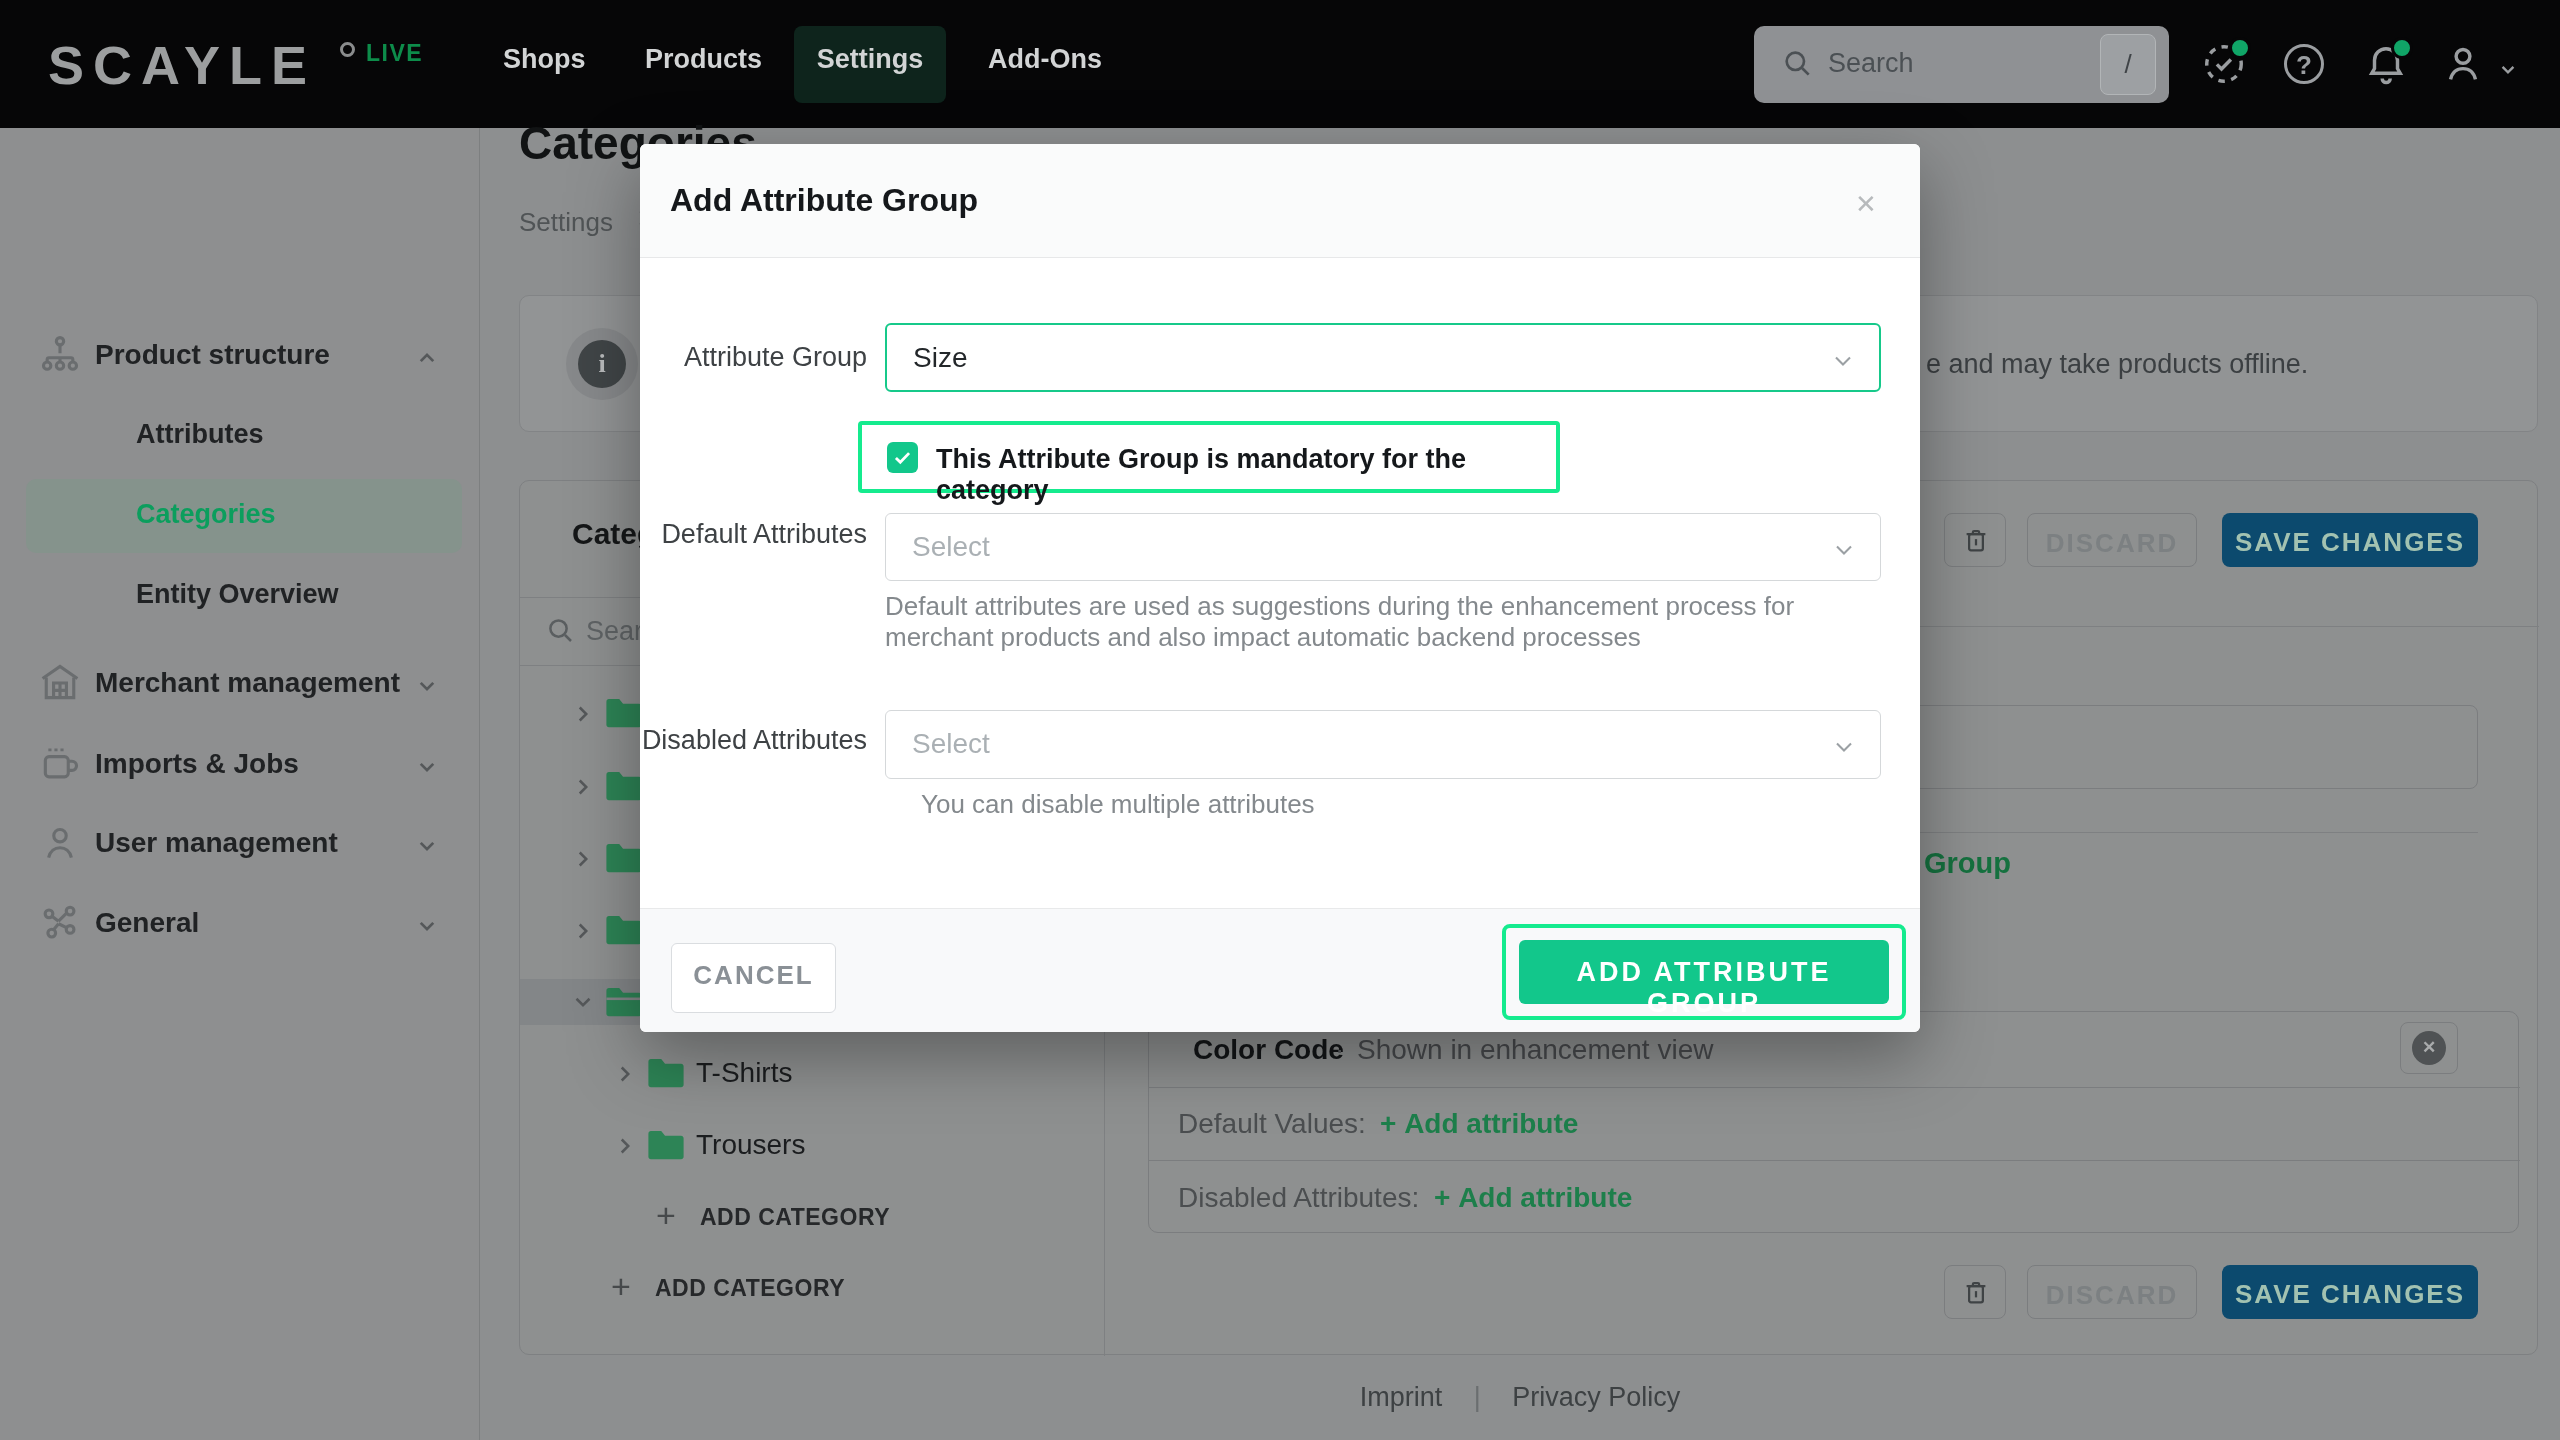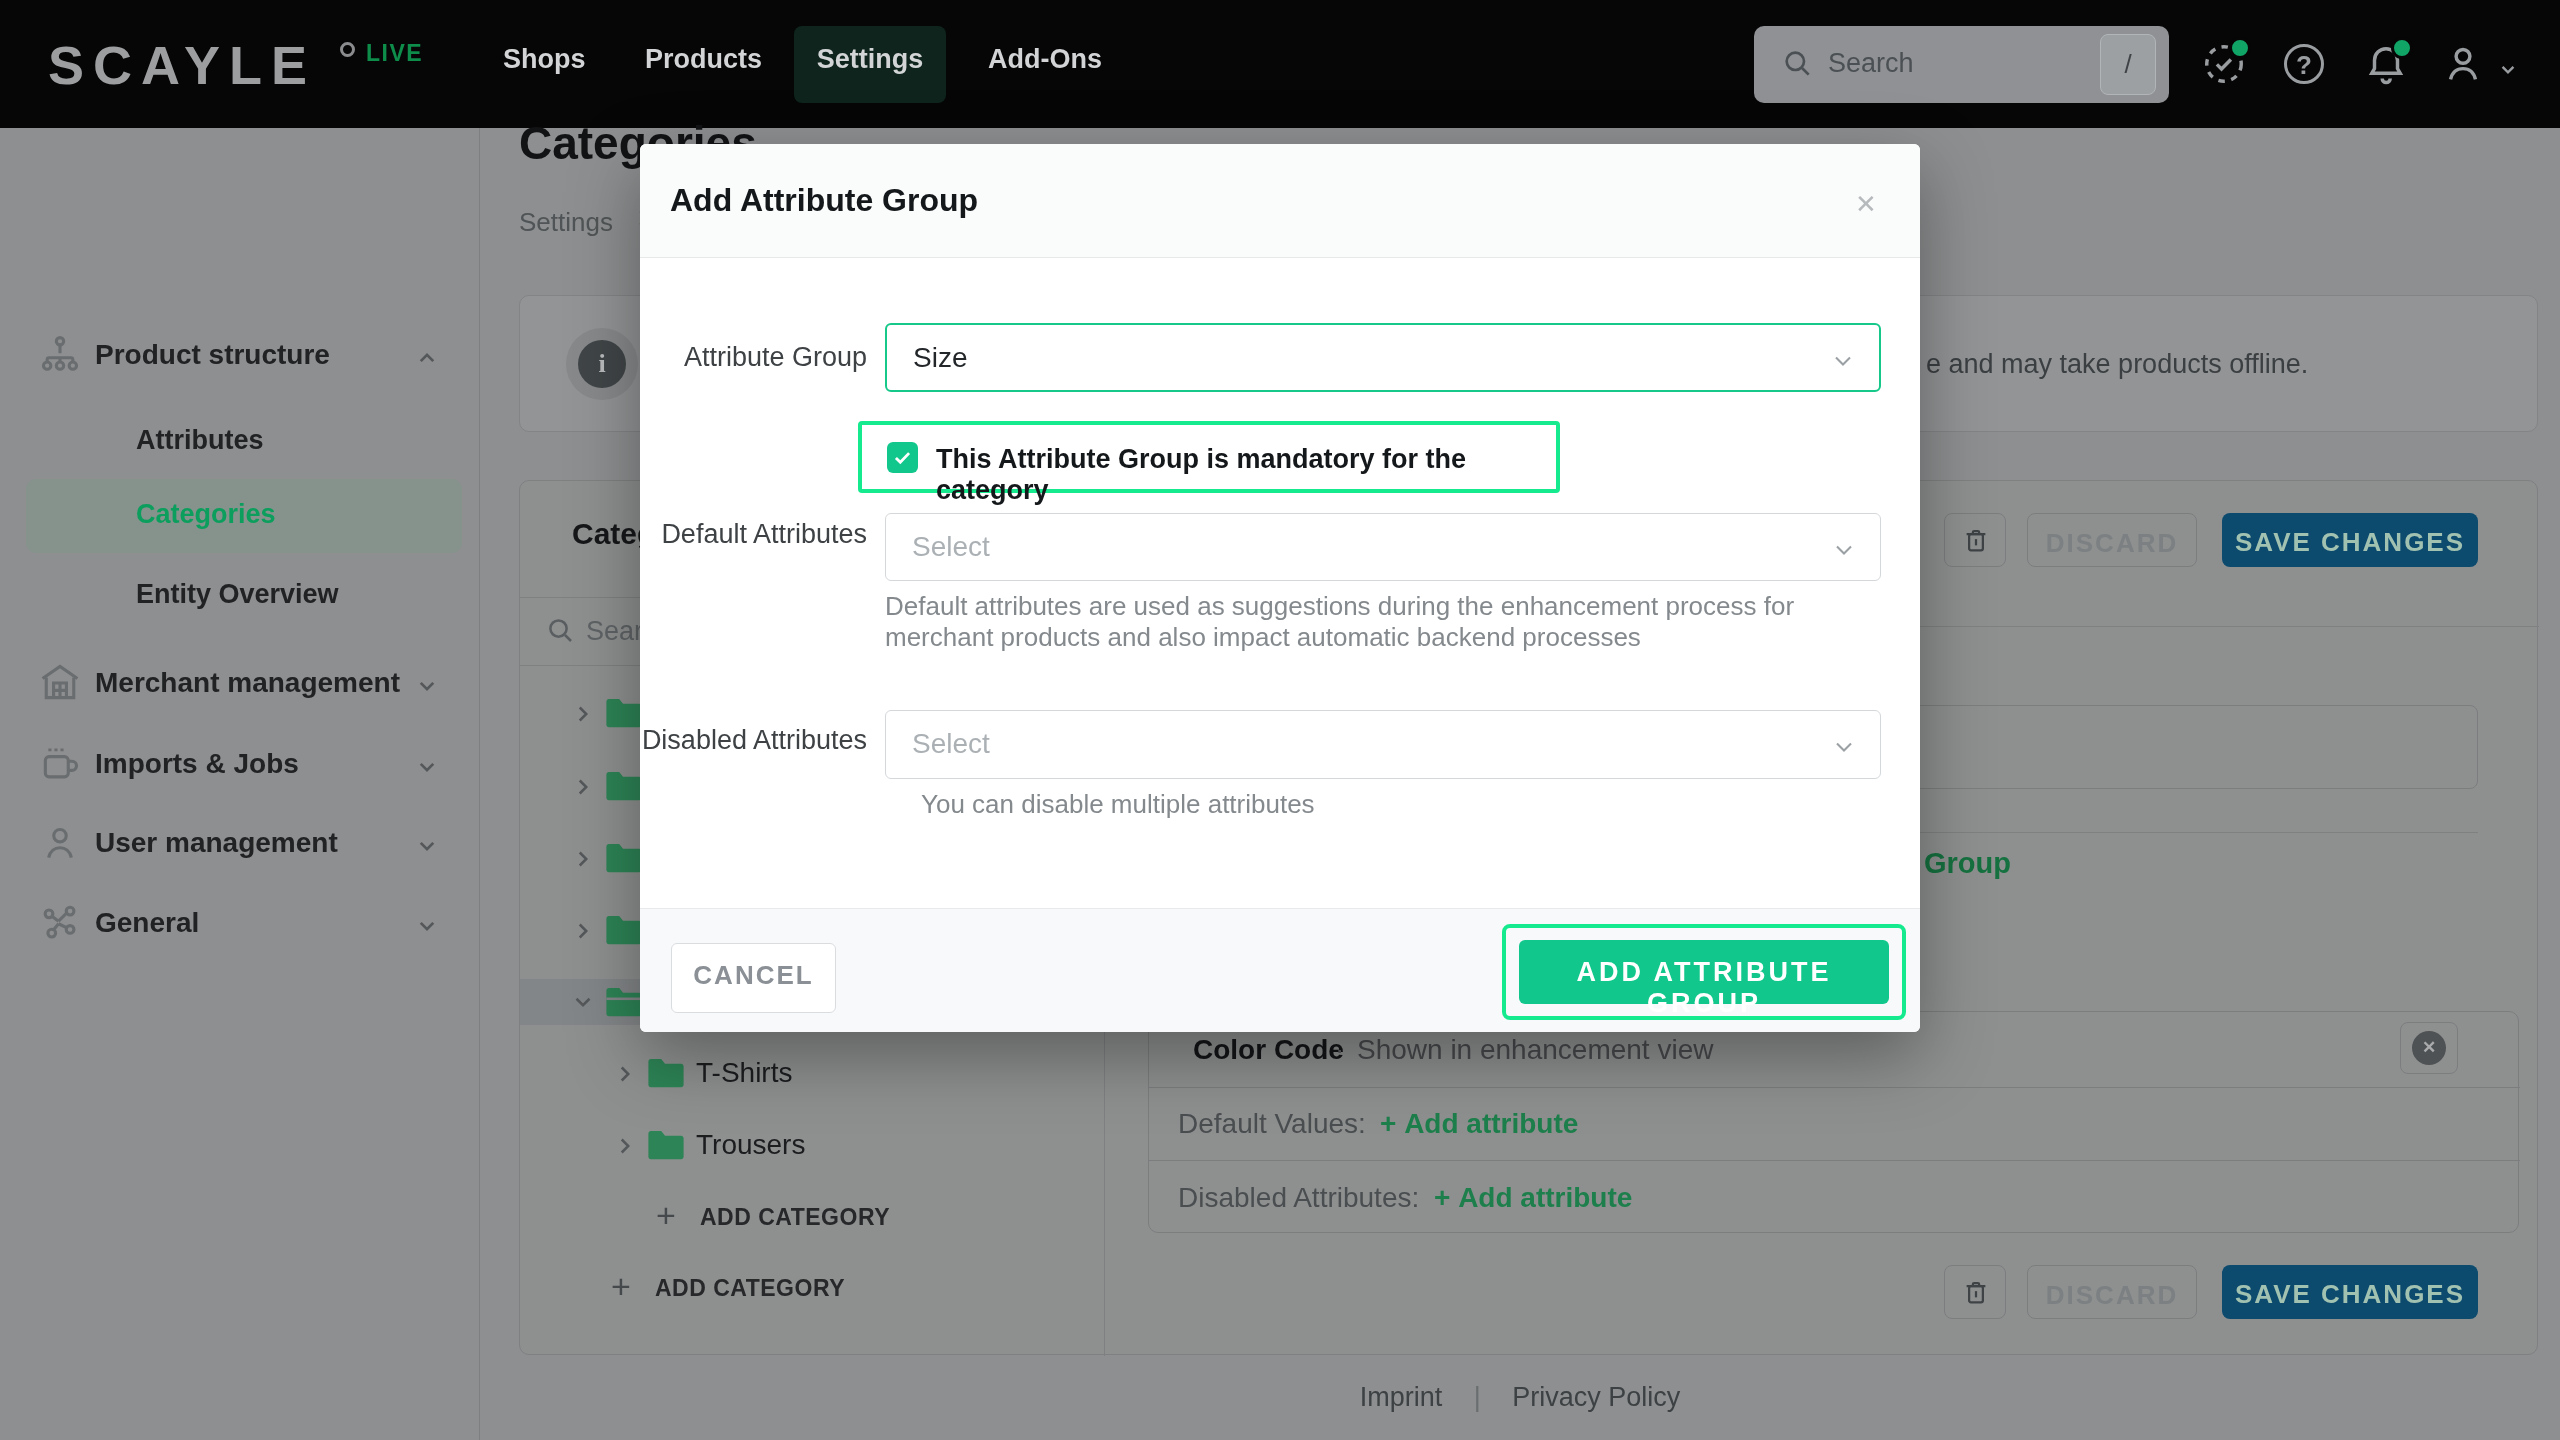--- a/index.html
+++ b/index.html
@@ -175,21 +175,21 @@
       </span>
       <span class="side-label">Product structure</span>
       <span class="side-chevron">
         <svg width="30" height="30" viewBox="0 0 24 24" fill="none" stroke="currentColor" stroke-width="2.2">
             <path d="M7 14.5l5-5 5 5"></path>
           </svg>
       </span>
     </div>
 
     <div class="abs side-row" style="top:271px;">
-      <span class="side-label side-sub" style="font-size:27px;margin-top:6px;">Attributes</span>
+      <span class="side-label side-sub" style="font-size:27px;">Attributes</span>
     </div>
 
     <div class="abs side-active-pill"></div>
     <div class="abs side-row" style="top:351px;">
       <span class="side-label side-sub side-active-label" style="font-size:27px;">Categories</span>
     </div>
 
     <div class="abs side-row" style="top:431px;">
       <span class="side-label side-sub" style="font-size:27px;">Entity Overview</span>
     </div>

